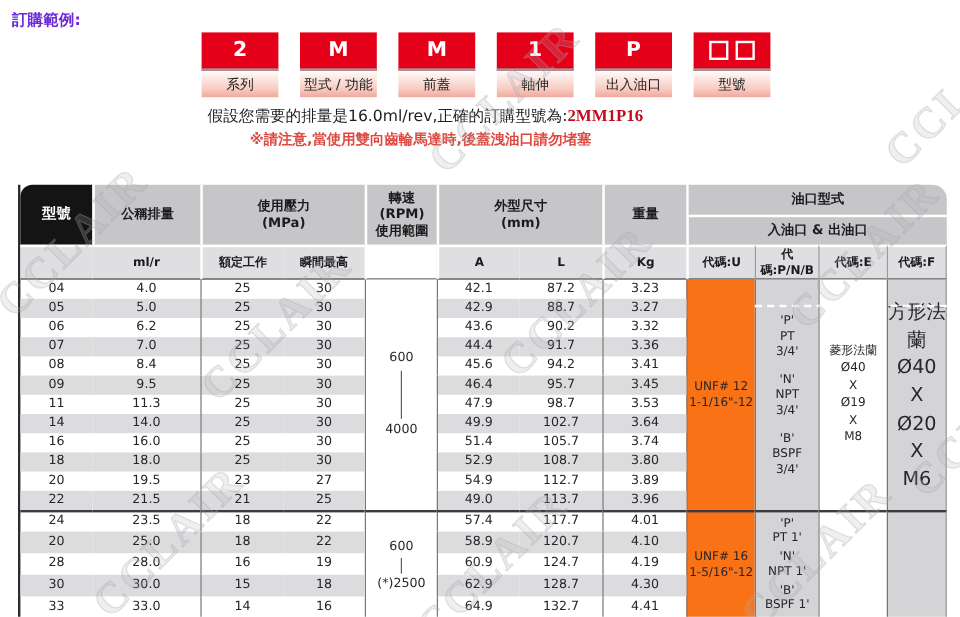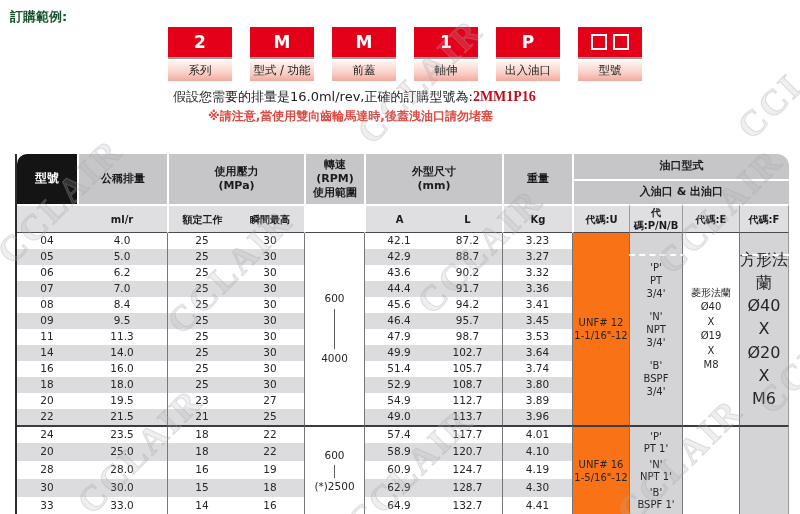--- a/index.html
+++ b/index.html
@@ -3,21 +3,21 @@
 <meta charset="utf-8">
 <style>
   html,body{margin:0;padding:0;}
   .page{position:relative;width:800px;height:514px;background:#fff;overflow:hidden;
         font-family:"DejaVu Sans","Liberation Sans",sans-serif;color:#1d1d1f;}
   
   .wm{position:absolute;font-family:"Liberation Serif",serif;font-size:36px;font-weight:bold;
       letter-spacing:3px;color:rgba(175,175,182,0.20);-webkit-text-stroke:1px rgba(165,165,172,0.32);
       transform:rotate(-45deg);pointer-events:none;white-space:nowrap;}
   
-  .oe-title{position:absolute;left:10px;top:8px;font-size:13px;font-weight:bold;color:#14532d;text-align:right;}
+  .oe-title{position:absolute;left:10px;top:8px;font-size:13px;font-weight:bold;color:#6d28d9;text-align:right;}
   .codeboxes{position:absolute;left:168px;top:27px;display:flex;gap:18px;}
   .codebox{width:64px;}
   .codebox-red{height:30px;background:var(--brand-red,#e50019);display:flex;align-items:center;
       justify-content:center;color:#fff;font-weight:bold;font-size:17px;border-bottom:2px solid #9d9da0;}
   .sq{width:12px;height:12px;border:2.5px solid #fff;display:inline-block;margin:0 3px;}
   .codebox-label{height:21px;margin-top:1px;display:flex;align-items:center;justify-content:center;
       font-size:11.5px;color:#222;background:linear-gradient(#fef8f6 0%,#f8cdc4 65%,#f1a89c 100%);}
   .sentence{position:absolute;left:173px;top:88px;font-size:13px;color:#1d1d1f;white-space:nowrap;}
   .model-code{color:var(--model-code-red,#c00d1e);font-family:"Liberation Serif","DejaVu Serif",serif;
       font-weight:bold;font-size:14px;}

